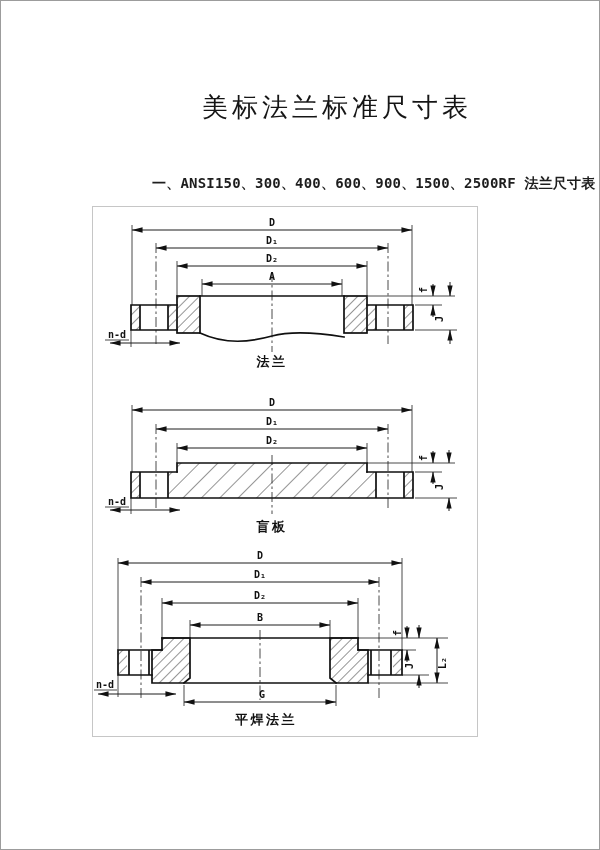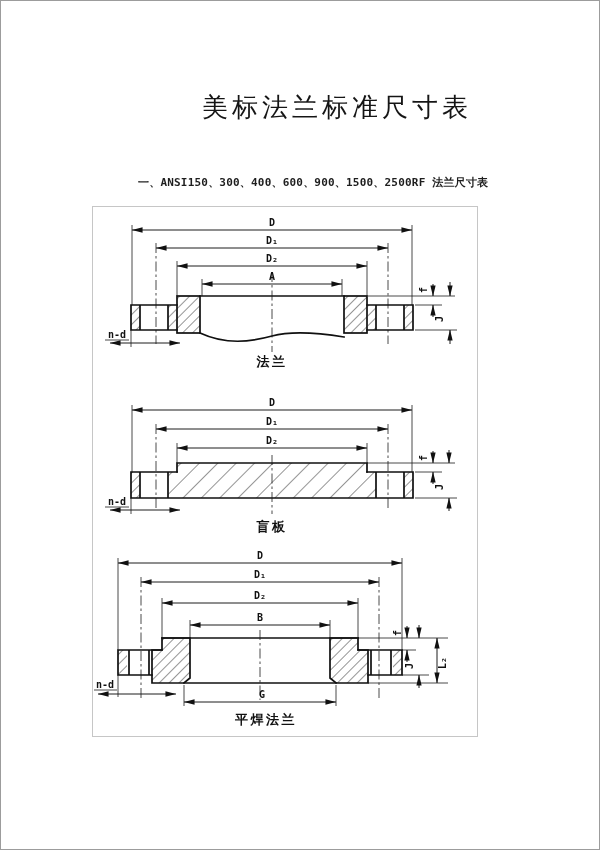--- a/index.html
+++ b/index.html
@@ -7,22 +7,22 @@
     width:600px;height:850px;background:#ffffff;position:relative;overflow:hidden;
     font-family:"DejaVu Sans",sans-serif;
   }
   .page-frame{position:absolute;inset:0;border:1px solid #9c9c9c;box-sizing:border-box;}
   .doc-title{
     position:absolute;top:74px;left:0;width:100%;margin:16px;text-align:center;
     font-family:"DejaVu Serif",serif;font-weight:400;font-size:26px;color:#151515;
     letter-spacing:4px;text-indent:42px;white-space:nowrap;
   }
   .section-heading{
-    position:absolute;top:175px;left:138px;white-space:nowrap;
-    font-family:"DejaVu Sans Mono",monospace;font-weight:700;font-size:11px;color:#1e1e1e;
+    position:absolute;top:175px;left:152px;white-space:nowrap;
+    font-family:"DejaVu Sans Mono",monospace;font-weight:700;font-size:14px;color:#1e1e1e;
     letter-spacing:0.2px;
   }
   .figure-box{
     position:absolute;left:92px;top:206px;width:386px;height:531px;box-sizing:border-box;
     border:1px solid #c6c6c6;background:#fff;
   }
   svg{display:block;}
   .dim,.dimo,.ext,.cl{stroke:#1c1c1c;fill:none;}
   .dim{stroke-width:1;}
   .dimo{stroke-width:1;}

